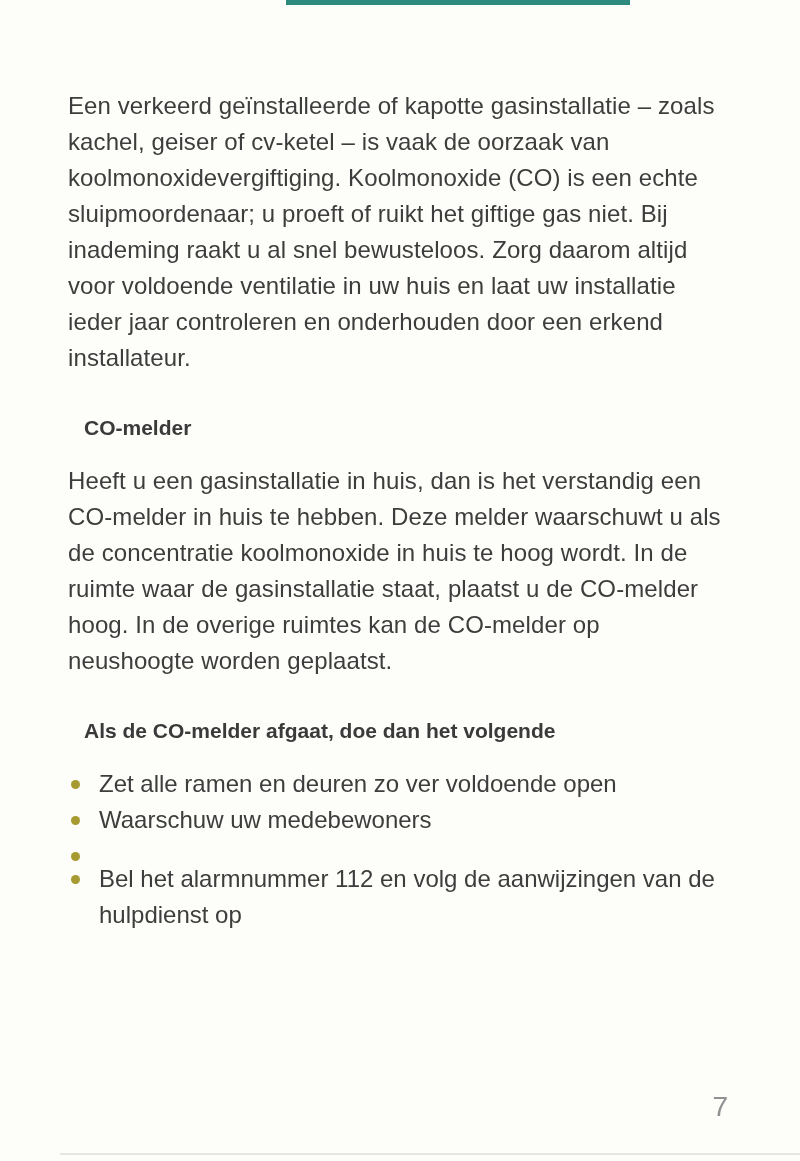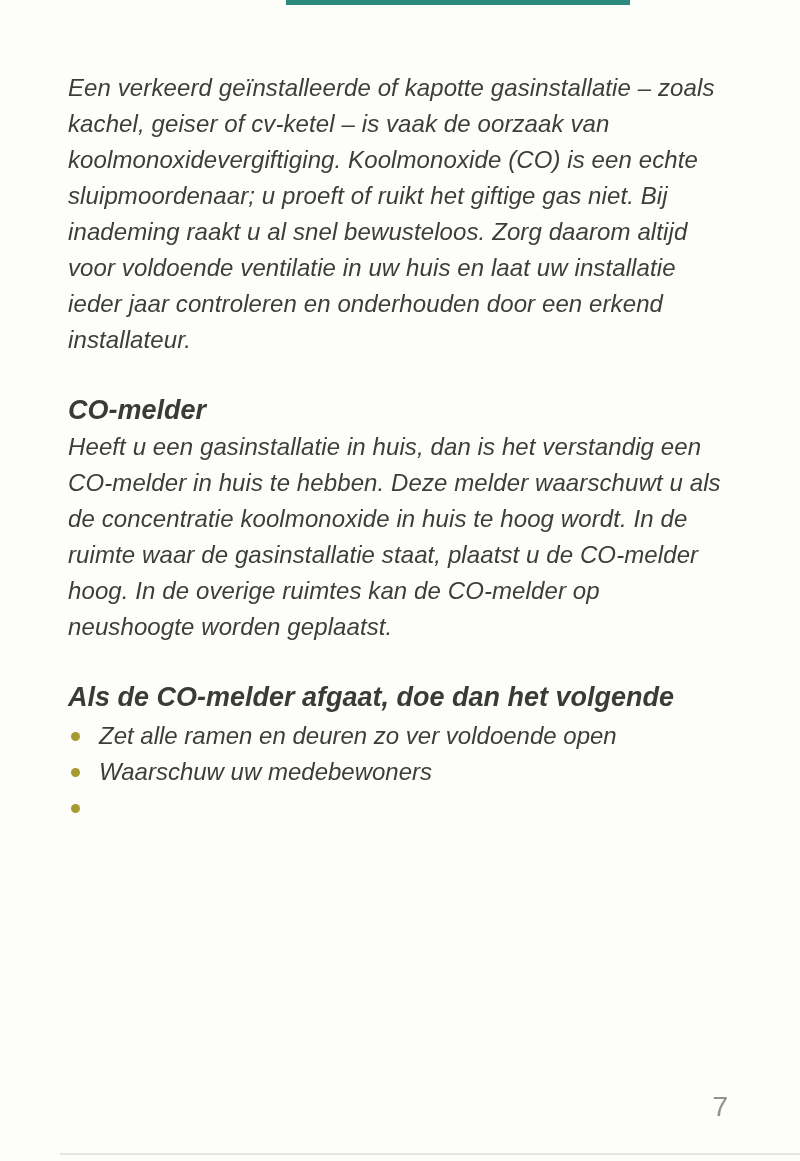--- a/index.html
+++ b/index.html
@@ -32,40 +32,39 @@
     bottom: 6px;
     left: 60px;
     right: 0;
     height: 2px;
     background: rgba(160,160,160,0.25);
   }
 
   .content {
     position: absolute;
     left: 68px;
-    top: 70px;
+    top: 88px;
     width: 662px;
-    font-style: italic;
   }
 
   .body-text {
     font-size: 24px;
     line-height: 36px;
     margin: 0;
     letter-spacing: 0.1px;
   }
 
   .section { margin-top: 33px; }
 
   .section-heading {
-    font-size: 27px;
+    font-size: 21px;
     line-height: 38px;
     font-weight: bold;
     color: #3a3a3a;
-    margin: 0;
+    margin: 16px;
   }
 
   .bullet-list {
     list-style: none;
     margin: 2px 0 0 0;
     padding: 0;
   }
 
   .bullet-item {
     display: flex;
@@ -115,20 +114,24 @@
           <span class="bullet-dot"></span>
           <span>Zet alle ramen en deuren zo ver voldoende open</span>
         </li>
         <li class="bullet-item">
           <span class="bullet-dot"></span>
           <span>Waarschuw uw medebewoners</span>
         </li>
         <li class="bullet-item">
           <span class="bullet-dot"></span>
         </li>
+        <li class="bullet-item">
+          <span class="bullet-dot"></span>
+          <span>Bel het alarmnummer 112 en volg de aanwijzingen van de hulpdienst op</span>
+        </li>
       </ul>
     </div>
 
   </div>
 
   <div class="page-number">7</div>
 
   <div class="bottom-edge"></div>
 
 </div>

